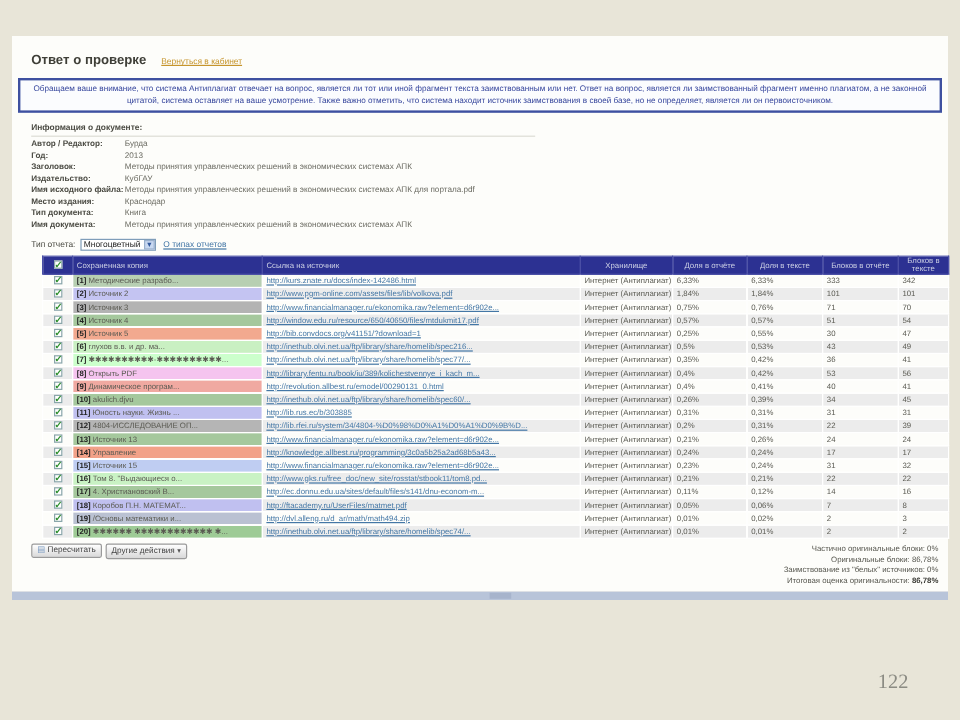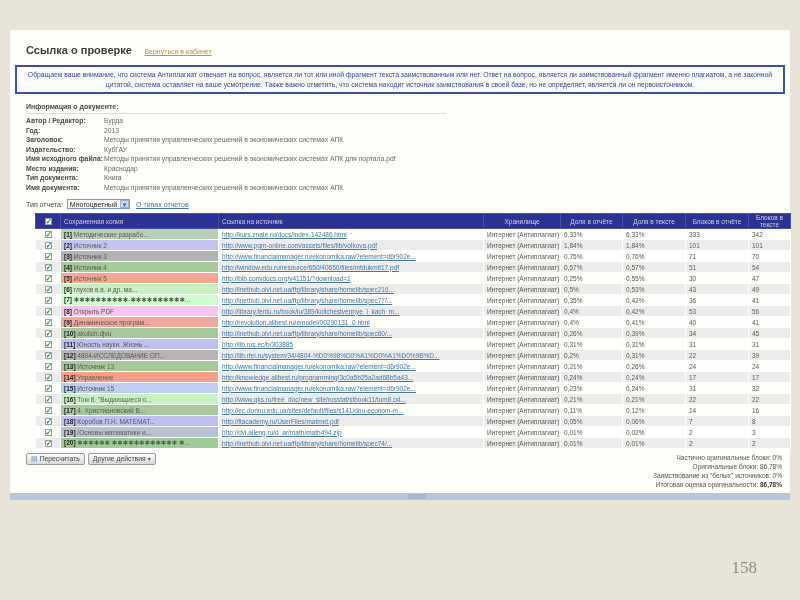--- a/index.html
+++ b/index.html
@@ -81,21 +81,21 @@
     position:absolute; right:43px; bottom:22px; font-size:17px; color:#8b8b83;
     font-family:"Liberation Serif", serif;
   }
 </style>
 </head>
 <body>
 
 <div class="panel">
 
   <div class="title-row">
-    <span class="title">Ссылка о проверке</span>
+    <span class="title">Ответ о проверке</span>
     <a class="back-link">Вернуться в кабинет</a>
   </div>
 
   <div class="notice">
     <div class="notice-text">Обращаем ваше внимание, что система Антиплагиат отвечает на вопрос, является ли тот или иной фрагмент текста заимствованным или нет. Ответ на вопрос, является ли заимствованный фрагмент именно плагиатом, а не законной цитатой, система оставляет на ваше усмотрение. Также важно отметить, что система находит источник заимствования в своей базе, но не определяет, является ли он первоисточником.</div>
   </div>
 
   <div class="doc-info-title">Информация о документе:</div>
   <div class="doc-info" id="doc-info-rows">
       <div class="info-row">
@@ -386,13 +386,13 @@
         <div class="sum-line"><span>Итоговая оценка оригинальности: </span><span class="val-bold">86,78%</span></div>
       </div>
   </div>
 
 </div>
 
 <div class="scrollbar">
   <div class="scroll-thumb"></div>
 </div>
 
-<div class="page-number">158</div>
+<div class="page-number">122</div>
 
 </body></html>

